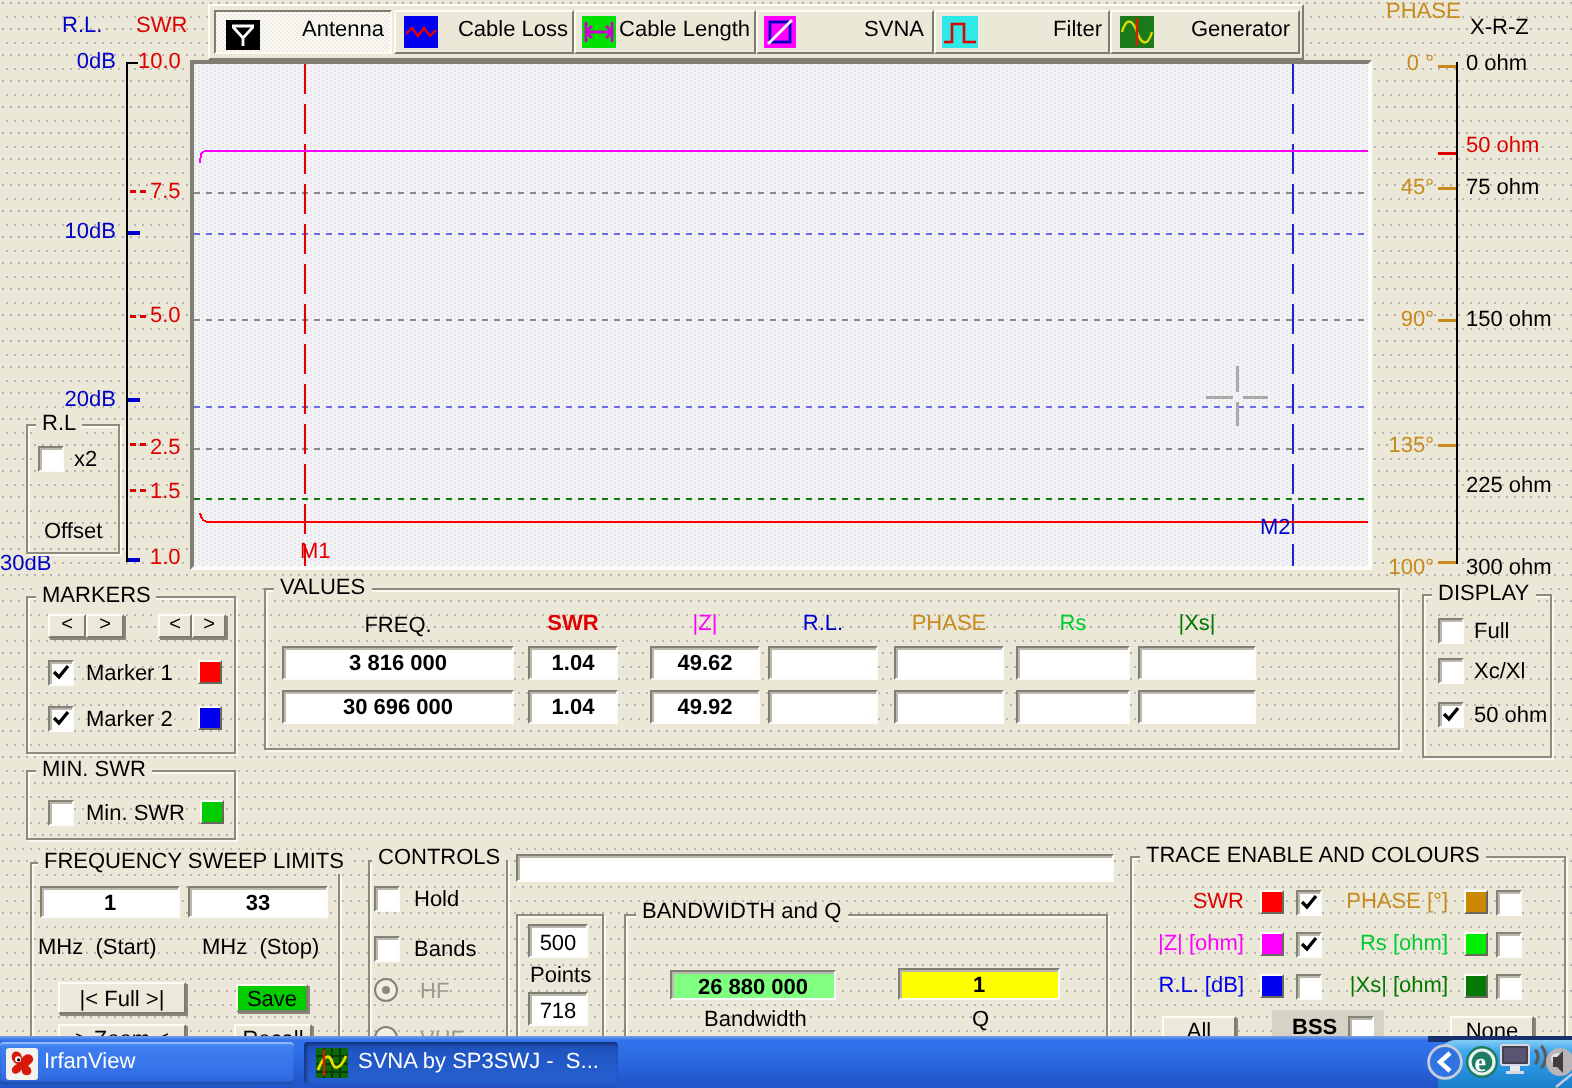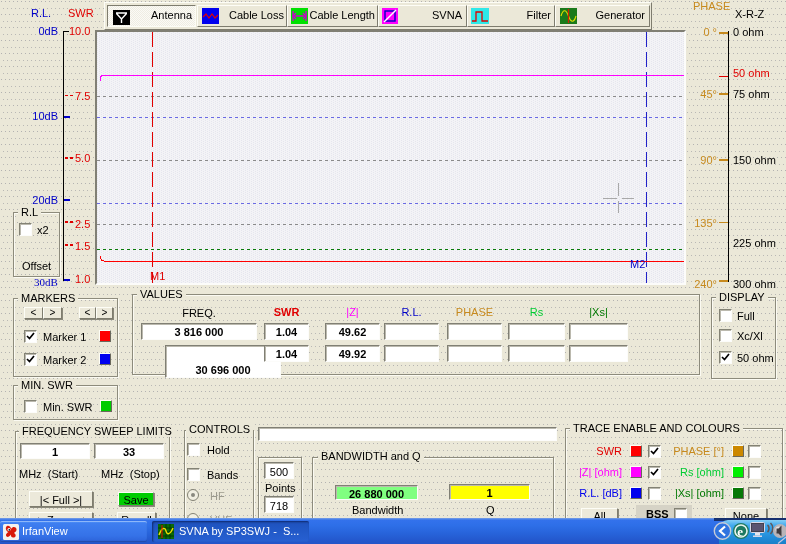--- a/index.html
+++ b/index.html
@@ -142,21 +142,21 @@
 <g stroke="#E00000" stroke-width="1.5" stroke-dasharray="3 2">
 <line x1="65" y1="95.5" x2="74" y2="95.5"></line>
 <line x1="65" y1="158" x2="74" y2="158"></line>
 <line x1="65" y1="222" x2="74" y2="222"></line>
 <line x1="65" y1="245" x2="74" y2="245"></line>
 </g>
 </svg>
 <div class="a" style="left:0;top:26px;width:58px;text-align:right;color:#0000C8;">0dB</div>
 <div class="a" style="left:0;top:111px;width:58px;text-align:right;color:#0000C8;">10dB</div>
 <div class="a" style="left:0;top:195px;width:58px;text-align:right;color:#0000C8;">20dB</div>
-<div class="a" style="left:16px;top:277px;width:60px;text-align:center;color:#0000C8;font-family:Liberation Serif, serif;">30dB</div>
+<div class="a" style="left:0;top:277px;width:60px;text-align:left;color:#0000C8;">30dB</div>
 <div class="a" style="left:69px;top:26px;color:#E00000;">10.0</div>
 <div class="a" style="left:75px;top:91px;color:#E00000;">7.5</div>
 <div class="a" style="left:75px;top:153px;color:#E00000;">5.0</div>
 <div class="a" style="left:75px;top:219px;color:#E00000;">2.5</div>
 <div class="a" style="left:75px;top:241px;color:#E00000;">1.5</div>
 <div class="a" style="left:75px;top:274px;color:#E00000;">1.0</div>
 <div class="a" style="left:150px;top:271px;color:#E00000;">M1</div>
 <div class="a" style="left:630px;top:259px;color:#0000C8;">M2</div>
 </div>
 <div id="rightaxis">
@@ -168,21 +168,21 @@
 <line x1="29" y1="160" x2="38" y2="160"></line>
 <line x1="29" y1="222.5" x2="38" y2="222.5"></line>
 <line x1="29" y1="281" x2="38" y2="281"></line>
 </g>
 <line x1="29" y1="76.5" x2="38" y2="76.5" stroke="#E00000" stroke-width="1.5"></line>
 </svg>
 <div class="a" style="left:660px;top:27px;width:57px;text-align:right;color:#C78A1E;">0 °</div>
 <div class="a" style="left:660px;top:89px;width:57px;text-align:right;color:#C78A1E;">45°</div>
 <div class="a" style="left:660px;top:155px;width:57px;text-align:right;color:#C78A1E;">90°</div>
 <div class="a" style="left:660px;top:218px;width:57px;text-align:right;color:#C78A1E;">135°</div>
-<div class="a" style="left:660px;top:279px;width:57px;text-align:right;color:#C78A1E;">240°</div>
+<div class="a" style="left:660px;top:279px;width:57px;text-align:right;color:#C78A1E;">100°</div>
 <div class="a" style="left:733px;top:27px;">0 ohm</div>
 <div class="a" style="left:733px;top:68px;color:#E00000;">50 ohm</div>
 <div class="a" style="left:733px;top:89px;">75 ohm</div>
 <div class="a" style="left:733px;top:155px;">150 ohm</div>
 <div class="a" style="left:733px;top:218px;margin-top:20px;">225 ohm</div>
 <div class="a" style="left:733px;top:279px;">300 ohm</div>
 </div>
 
 <div id="midgroups">
 
@@ -226,21 +226,21 @@
 <div class="a ctr" style="left:447px;top:307px;width:55px;color:#C78A1E;">PHASE</div>
 <div class="a ctr" style="left:508px;top:307px;width:57px;color:#00CC33;">Rs</div>
 <div class="a ctr" style="left:569px;top:307px;width:59px;color:#007800;">|Xs|</div>
 <div class="sunk ctr bold" style="left:141px;top:323px;width:114px;height:13px;padding-top:2px;">3 816 000</div>
 <div class="sunk ctr bold" style="left:264px;top:323px;width:43px;height:13px;padding-top:2px;">1.04</div>
 <div class="sunk ctr bold" style="left:325px;top:323px;width:53px;height:13px;padding-top:2px;">49.62</div>
 <div class="sunk" style="left:384px;top:323px;width:53px;height:15px;"></div>
 <div class="sunk" style="left:447px;top:323px;width:53px;height:15px;"></div>
 <div class="sunk" style="left:508px;top:323px;width:55px;height:15px;"></div>
 <div class="sunk" style="left:569px;top:323px;width:57px;height:15px;"></div>
-<div class="sunk ctr bold" style="left:141px;top:345px;width:114px;height:13px;padding-top:18px;margin-left:24px;">30 696 000</div>
+<div class="sunk ctr bold" style="left:141px;top:345px;width:114px;height:13px;padding-top:2px;">30 696 000</div>
 <div class="sunk ctr bold" style="left:264px;top:345px;width:43px;height:13px;padding-top:2px;">1.04</div>
 <div class="sunk ctr bold" style="left:325px;top:345px;width:53px;height:13px;padding-top:2px;">49.92</div>
 <div class="sunk" style="left:384px;top:345px;width:53px;height:15px;"></div>
 <div class="sunk" style="left:447px;top:345px;width:53px;height:15px;"></div>
 <div class="sunk" style="left:508px;top:345px;width:55px;height:15px;"></div>
 <div class="sunk" style="left:569px;top:345px;width:57px;height:15px;"></div>
 
 <div class="grp" style="left:711px;top:297px;width:63px;height:80px;"></div>
 <div class="cap" style="left:716px;top:292px;">DISPLAY</div>
 <span class="cb" style="left:719px;top:309px;"></span>

